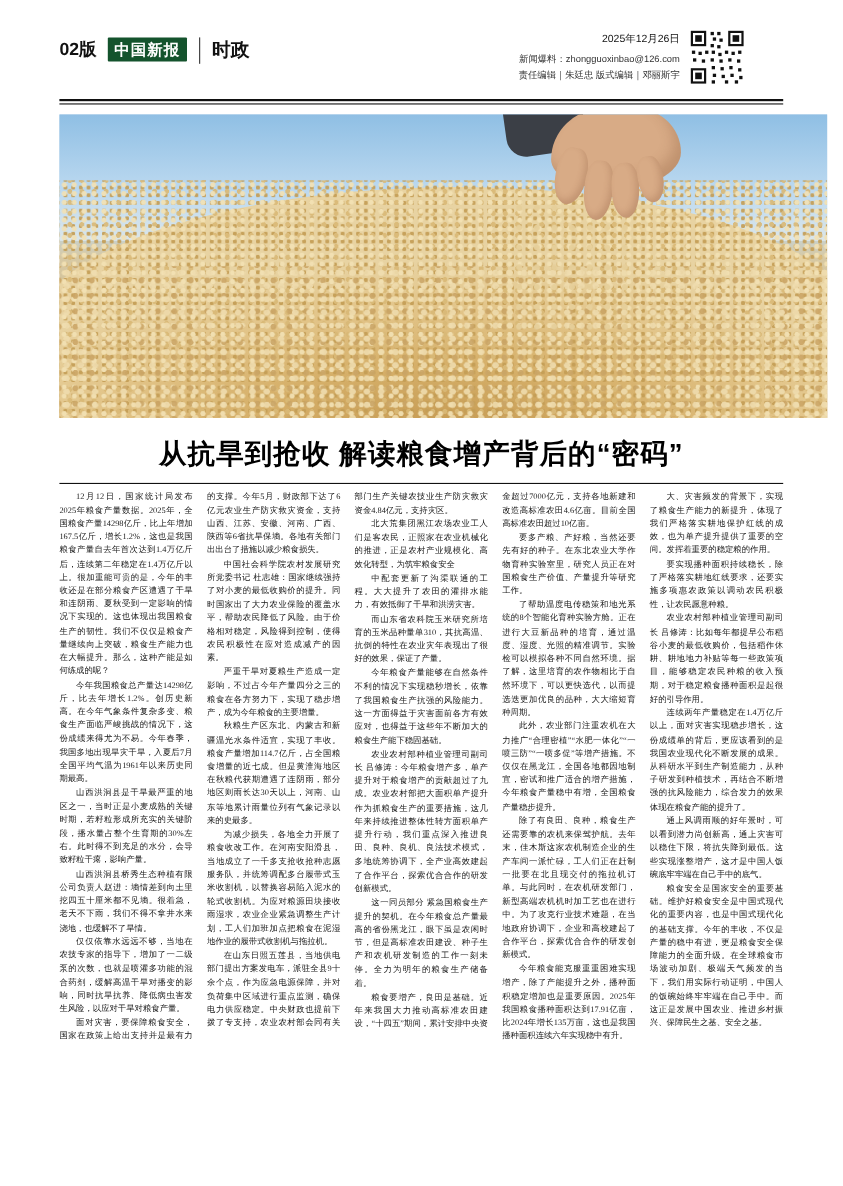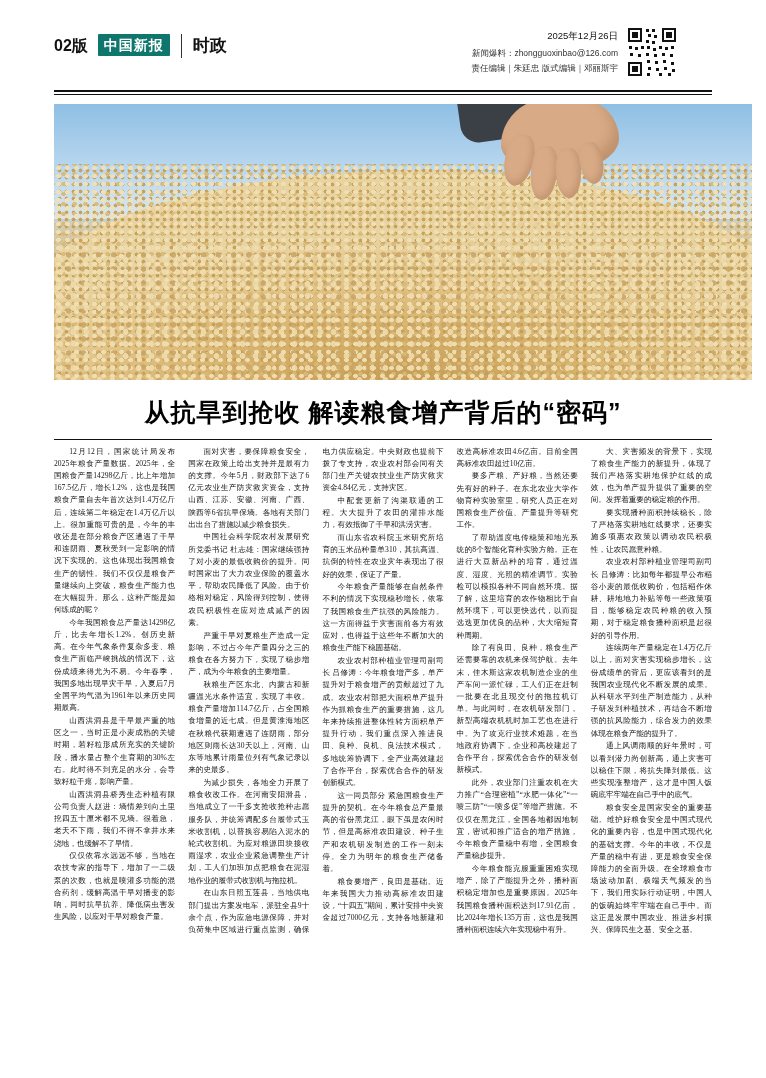--- a/index.html
+++ b/index.html
@@ -34,21 +34,21 @@
   .page-no {
     font-size: 16px;
     font-weight: bold;
     letter-spacing: 0px;
     color: #111;
     line-height: 24px;
     font-family: "Liberation Sans", sans-serif;
   }
   .paper-logo {
     margin-left: 10px;
-    background: #0f766e;
+    background: #14532d;
     color: #fff;
     font-size: 14px;
     font-weight: bold;
     padding: 2px 6px;
     line-height: 18px;
     letter-spacing: 1px;
     font-family: "Liberation Sans", sans-serif;
     border-radius: 1px;
   }
   .v-div {
@@ -324,30 +324,31 @@
       <p>今年我国粮食总产量达14298亿斤，比去年增长1.2%。创历史新高。在今年气象条件复杂多变、粮食生产面临严峻挑战的情况下，这份成绩来得尤为不易。今年春季，我国多地出现旱灾干旱，入夏后7月全国平均气温为1961年以来历史同期最高。</p>
       <p>山西洪洞县是干旱最严重的地区之一，当时正是小麦成熟的关键时期，若籽粒形成所充实的关键阶段，播水量占整个生育期的30%左右。此时得不到充足的水分，会导致籽粒干瘪，影响产量。</p>
       <p>山西洪洞县桥秀生态种植有限公司负责人赵进：墒情差到向土里挖四五十厘米都不见墒。很着急，老天不下雨，我们不得不拿井水来浇地，也缓解不了旱情。</p>
       <p>仅仅依靠水远远不够，当地在农技专家的指导下，增加了一二级泵的次数，也就是喷灌多功能的混合药剂，缓解高温干旱对播变的影响，同时抗旱抗养、降低病虫害发生风险，以应对干旱对粮食产量。</p>
       <p>面对灾害，要保障粮食安全，国家在政策上给出支持并是最有力的支撑。今年5月，财政部下达了6亿元农业生产防灾救灾资金，支持山西、江苏、安徽、河南、广西、陕西等6省抗旱保墒。各地有关部门出出台了措施以减少粮食损失。</p>
       <p>中国社会科学院农村发展研究所党委书记 杜志雄：国家继续强持了对小麦的最低收购价的提升。同时国家出了大力农业保险的覆盖水平，帮助农民降低了风险。由于价格相对稳定，风险得到控制，使得农民积极性在应对造成减产的因素。</p>
       <p>严重干旱对夏粮生产造成一定影响，不过占今年产量四分之三的粮食在各方努力下，实现了稳步增产，成为今年粮食的主要增量。</p>
       <p>秋粮生产区东北、内蒙古和新疆温光水条件适宜，实现了丰收。粮食产量增加114.7亿斤，占全国粮食增量的近七成。但是黄淮海地区在秋粮代获期遭遇了连阴雨，部分地区则雨长达30天以上，河南、山东等地累计雨量位列有气象记录以来的史最多。</p>
       <p>为减少损失，各地全力开展了粮食收改工作。在河南安阳滑县，当地成立了一千多支抢收抢种志愿服务队，并统筹调配多台履带式玉米收割机，以替换容易陷入泥水的轮式收割机。为应对粮源田块接收雨湿求，农业企业紧急调整生产计划，工人们加班加点把粮食在泥湿地作业的履带式收割机与拖拉机。</p>
       <p>在山东日照五莲县，当地供电部门提出方案发电车，派驻全县9十余个点，作为应急电源保障，并对负荷集中区域进行重点监测，确保电力供应稳定。中央财政也提前下拨了专支持，农业农村部会同有关部门生产关键农技业生产防灾救灾资金4.84亿元，支持灾区。</p>
+      <p>北大荒集团黑江农场农业工人们是客农民，正照家在农业机械化的推进，正是农村产业规模化、高效化转型，为筑牢粮食安全</p>
       <p>中配套更新了沟渠联通的工程。大大提升了农田的灌排水能力，有效抵御了干旱和洪涝灾害。</p>
       <p>而山东省农科院玉米研究所培育的玉米品种量单310，其抗高温、抗倒的特性在农业灾年表现出了很好的效果，保证了产量。</p>
       <p>今年粮食产量能够在自然条件不利的情况下实现稳秒增长，依靠了我国粮食生产抗强的风险能力。这一方面得益于灾害面前各方有效应对，也得益于这些年不断加大的粮食生产能下稳固基础。</p>
       <p>农业农村部种植业管理司副司长 吕修涛：今年粮食增产多，单产提升对于粮食增产的贡献超过了九成。农业农村部把大面积单产提升作为抓粮食生产的重要措施，这几年来持续推进整体性转方面积单产提升行动，我们重点深入推进良田、良种、良机、良法技术模式，多地统筹协调下，全产业高效建起了合作平台，探索优合合作的研发创新模式。</p>
       <p>这一同员部分 紧急国粮食生产提升的契机。在今年粮食总产量最高的省份黑龙江，眼下虽是农闲时节，但是高标准农田建设、种子生产和农机研发制造的工作一刻未停。全力为明年的粮食生产储备着。</p>
       <p>粮食要增产，良田是基础。近年来我国大力推动高标准农田建设，“十四五”期间，累计安排中央资金超过7000亿元，支持各地新建和改造高标准农田4.6亿亩。目前全国高标准农田超过10亿亩。</p>
       <p>要多产粮、产好粮，当然还要先有好的种子。在东北农业大学作物育种实验室里，研究人员正在对国粮食生产价值、产量提升等研究工作。</p>
       <p>了帮助温度电传稳策和地光系统的8个智能化育种实验方舱。正在进行大豆新品种的培育，通过温度、湿度、光照的精准调节。实验检可以模拟各种不同自然环境。据了解，这里培育的农作物相比于自然环境下，可以更快选代，以而提选迭更加优良的品种，大大缩短育种周期。</p>
+      <p>此外，农业部门注重农机在大力推广“合理密植”“水肥一体化”“一喷三防”“一喷多促”等增产措施。不仅仅在黑龙江，全国各地都因地制宜，密试和推广适合的增产措施，今年粮食产量稳中有增，全国粮食产量稳步提升。</p>
       <p>除了有良田、良种，粮食生产还需要靠的农机来保驾护航。去年末，佳木斯这家农机制造企业的生产车间一派忙碌，工人们正在赶制一批要在北且现交付的拖拉机订单。与此同时，在农机研发部门，新型高端农机机时加工艺也在进行中。为了攻克行业技术难题，在当地政府协调下，企业和高校建起了合作平台，探索优合合作的研发创新模式。</p>
-      <p>此外，农业部门注重农机在大力推广“合理密植”“水肥一体化”“一喷三防”“一喷多促”等增产措施。不仅仅在黑龙江，全国各地都因地制宜，密试和推广适合的增产措施，今年粮食产量稳中有增，全国粮食产量稳步提升。</p>
       <p>今年粮食能克服重重困难实现增产，除了产能提升之外，播种面积稳定增加也是重要原因。2025年我国粮食播种面积达到17.91亿亩，比2024年增长135万亩，这也是我国播种面积连续六年实现稳中有升。</p>
       <p>大、灾害频发的背景下，实现了粮食生产能力的新提升，体现了我们严格落实耕地保护红线的成效，也为单产提升提供了重要的空间。发挥着重要的稳定粮的作用。</p>
       <p>要实现播种面积持续稳长，除了严格落实耕地红线要求，还要实施多项惠农政策以调动农民积极性，让农民愿意种粮。</p>
       <p>农业农村部种植业管理司副司长 吕修涛：比如每年都提早公布稻谷小麦的最低收购价，包括稻作休耕、耕地地力补贴等每一些政策项目，能够稳定农民种粮的收入预期，对于稳定粮食播种面积是起很好的引导作用。</p>
       <p>连续两年产量稳定在1.4万亿斤以上，面对灾害实现稳步增长，这份成绩单的背后，更应该看到的是我国农业现代化不断发展的成果。从科研水平到生产制造能力，从种子研发到种植技术，再结合不断增强的抗风险能力，综合发力的效果体现在粮食产能的提升了。</p>
       <p>通上风调雨顺的好年景时，可以看到潜力尚创新高，通上灾害可以稳住下限，将抗失降到最低。这些实现涨整增产，这才是中国人饭碗底牢牢端在自己手中的底气。</p>
       <p>粮食安全是国家安全的重要基础。维护好粮食安全是中国式现代化的重要内容，也是中国式现代化的基础支撑。今年的丰收，不仅是产量的稳中有进，更是粮食安全保障能力的全面升级。在全球粮食市场波动加剧、极端天气频发的当下，我们用实际行动证明，中国人的饭碗始终牢牢端在自己手中。而这正是发展中国农业、推进乡村振兴、保障民生之基、安全之基。</p>
     </div>
 
 </div>

